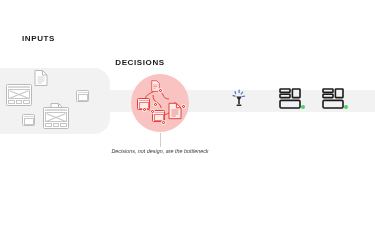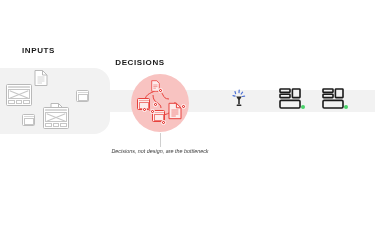--- a/index.html
+++ b/index.html
@@ -48,21 +48,21 @@
 
   
   .sec-title {
     position: absolute;
     font-size: 8px;
     font-weight: bold;
     letter-spacing: 0.6px;
     color: #1a1a1a;
     white-space: nowrap;
   }
-  #title-inputs  { left: 22px;  top: 46px; }
+  #title-inputs  { left: 22px;  top: 34px; }
   #title-decisions { left: 140px; top: 58px; transform: translateX(-50%); text-align: right; }
   #title-outputs { left: 315px; top: 72px; transform: translateX(-50%); }
 
   
   .caption-stem {
     position: absolute;
     left: 160px;
     top: 133px;
     width: 1px;
     height: 14px;

